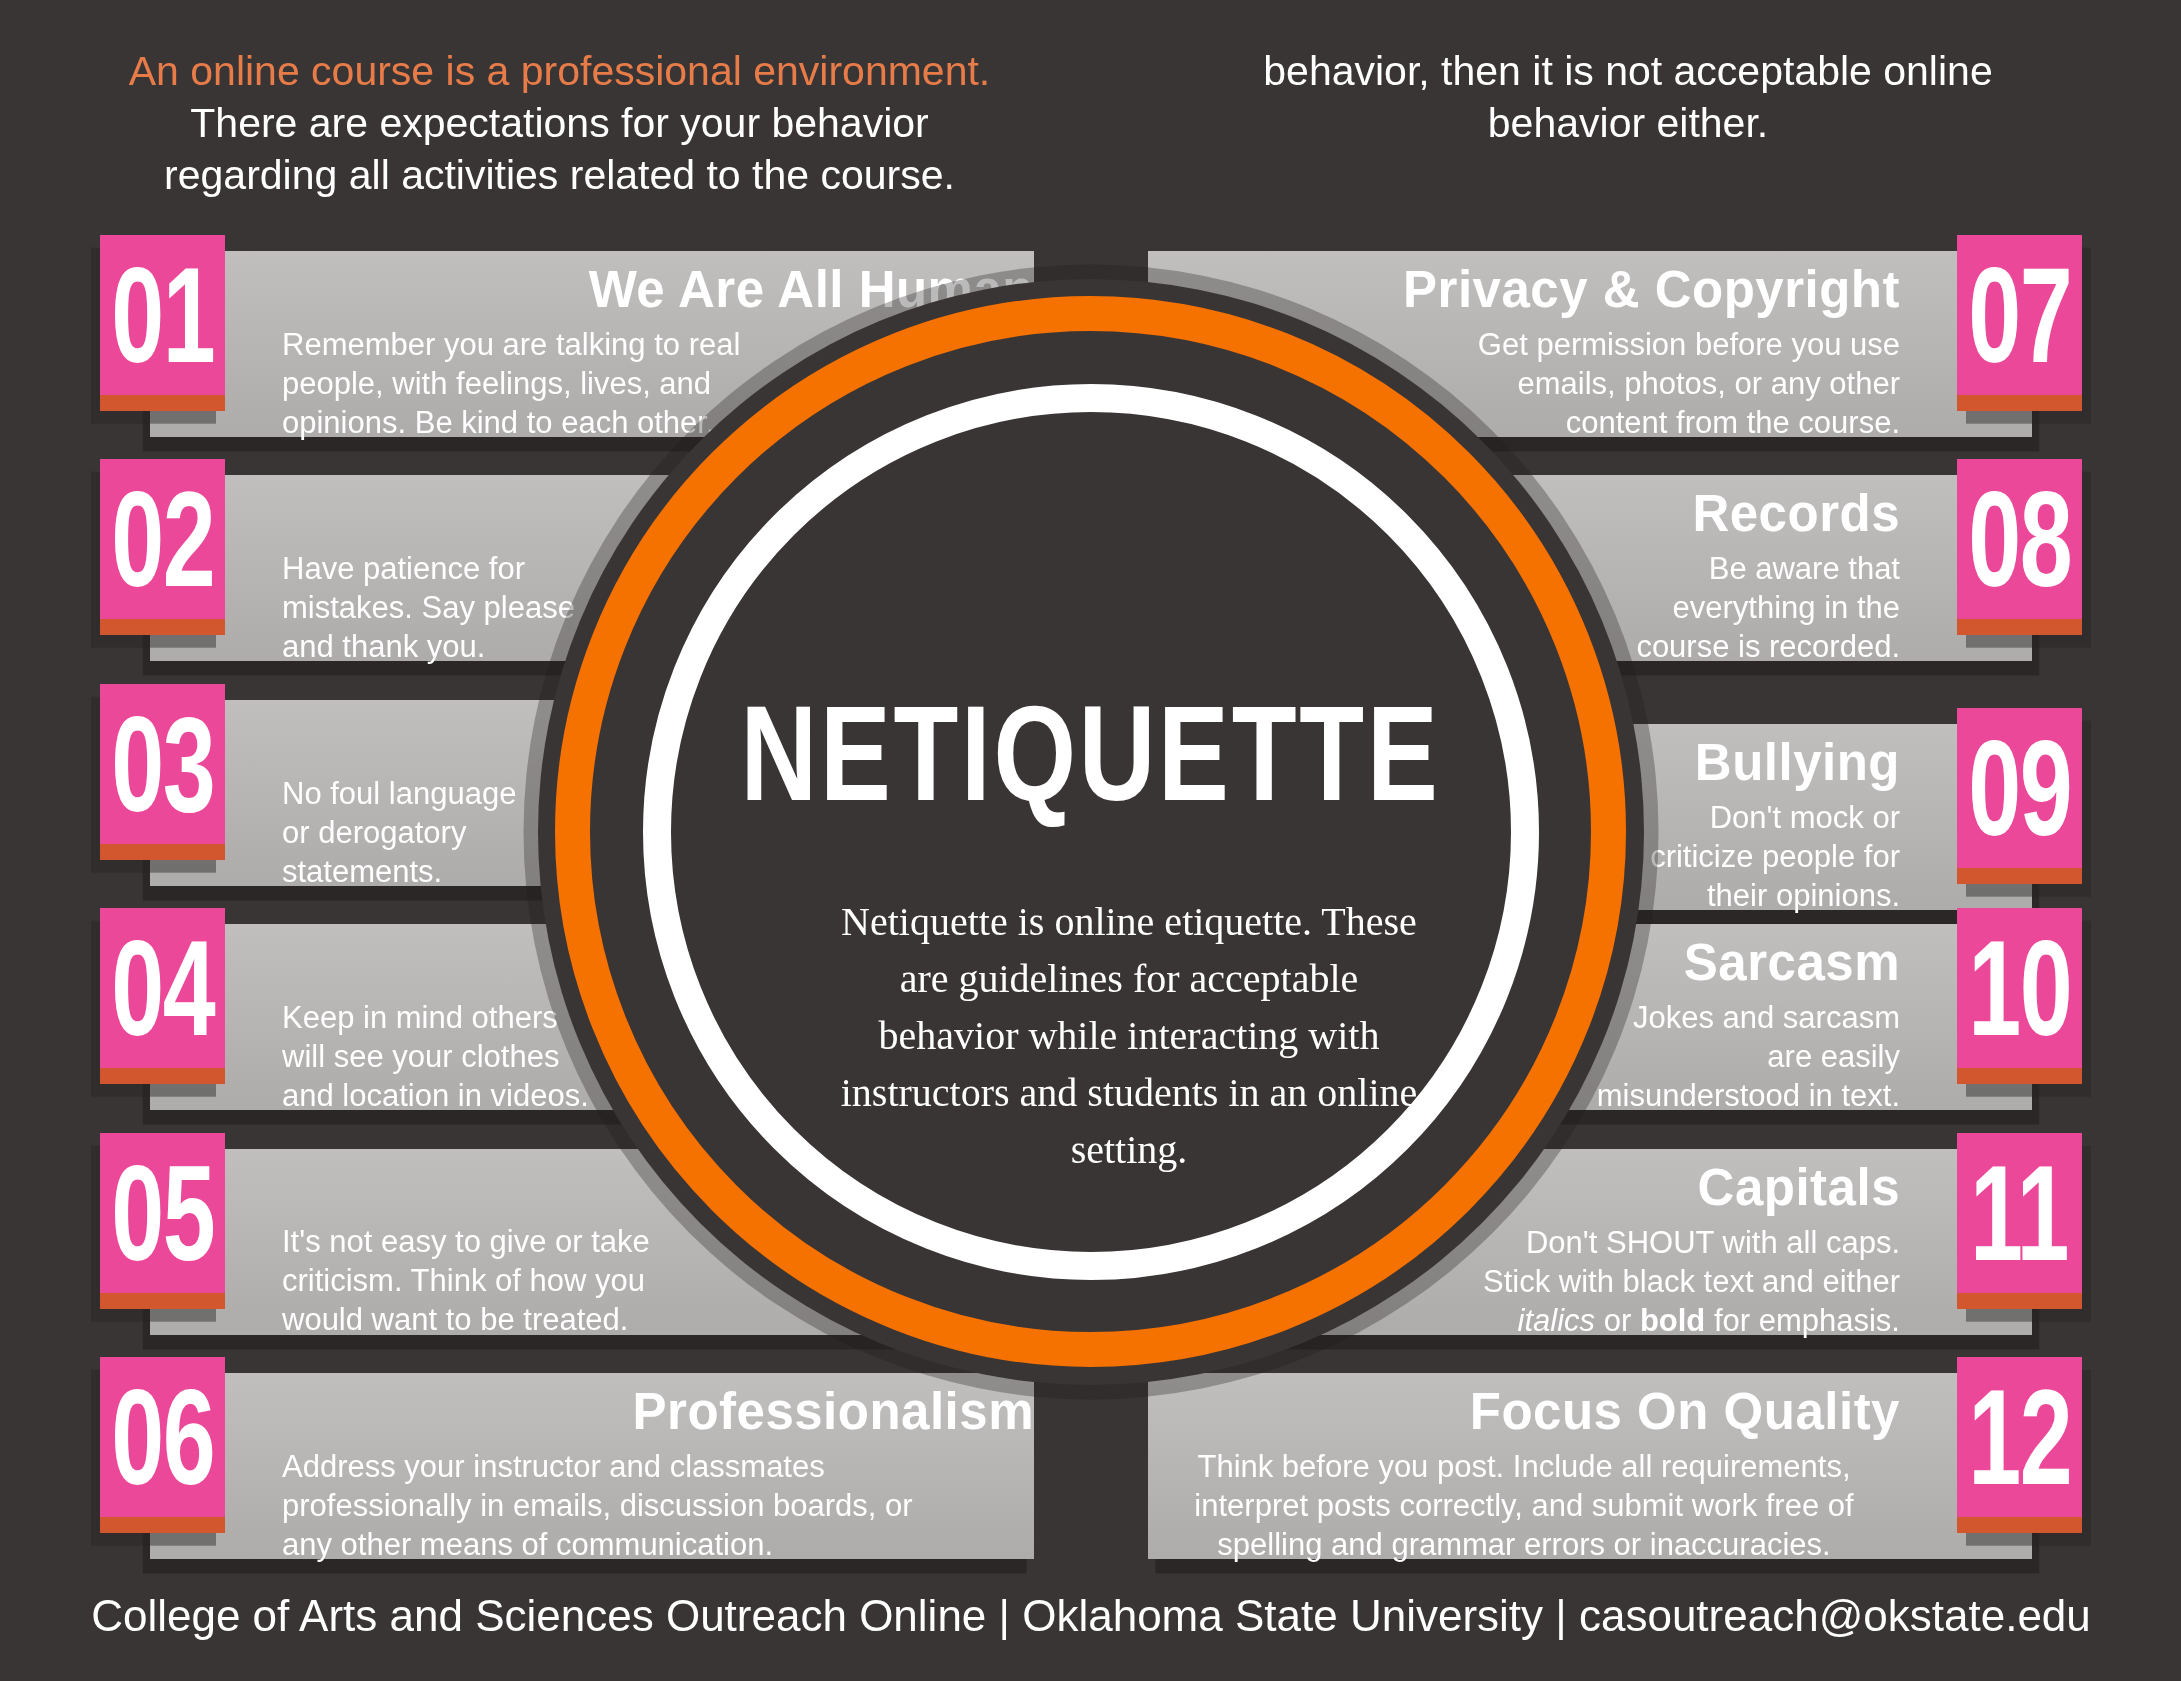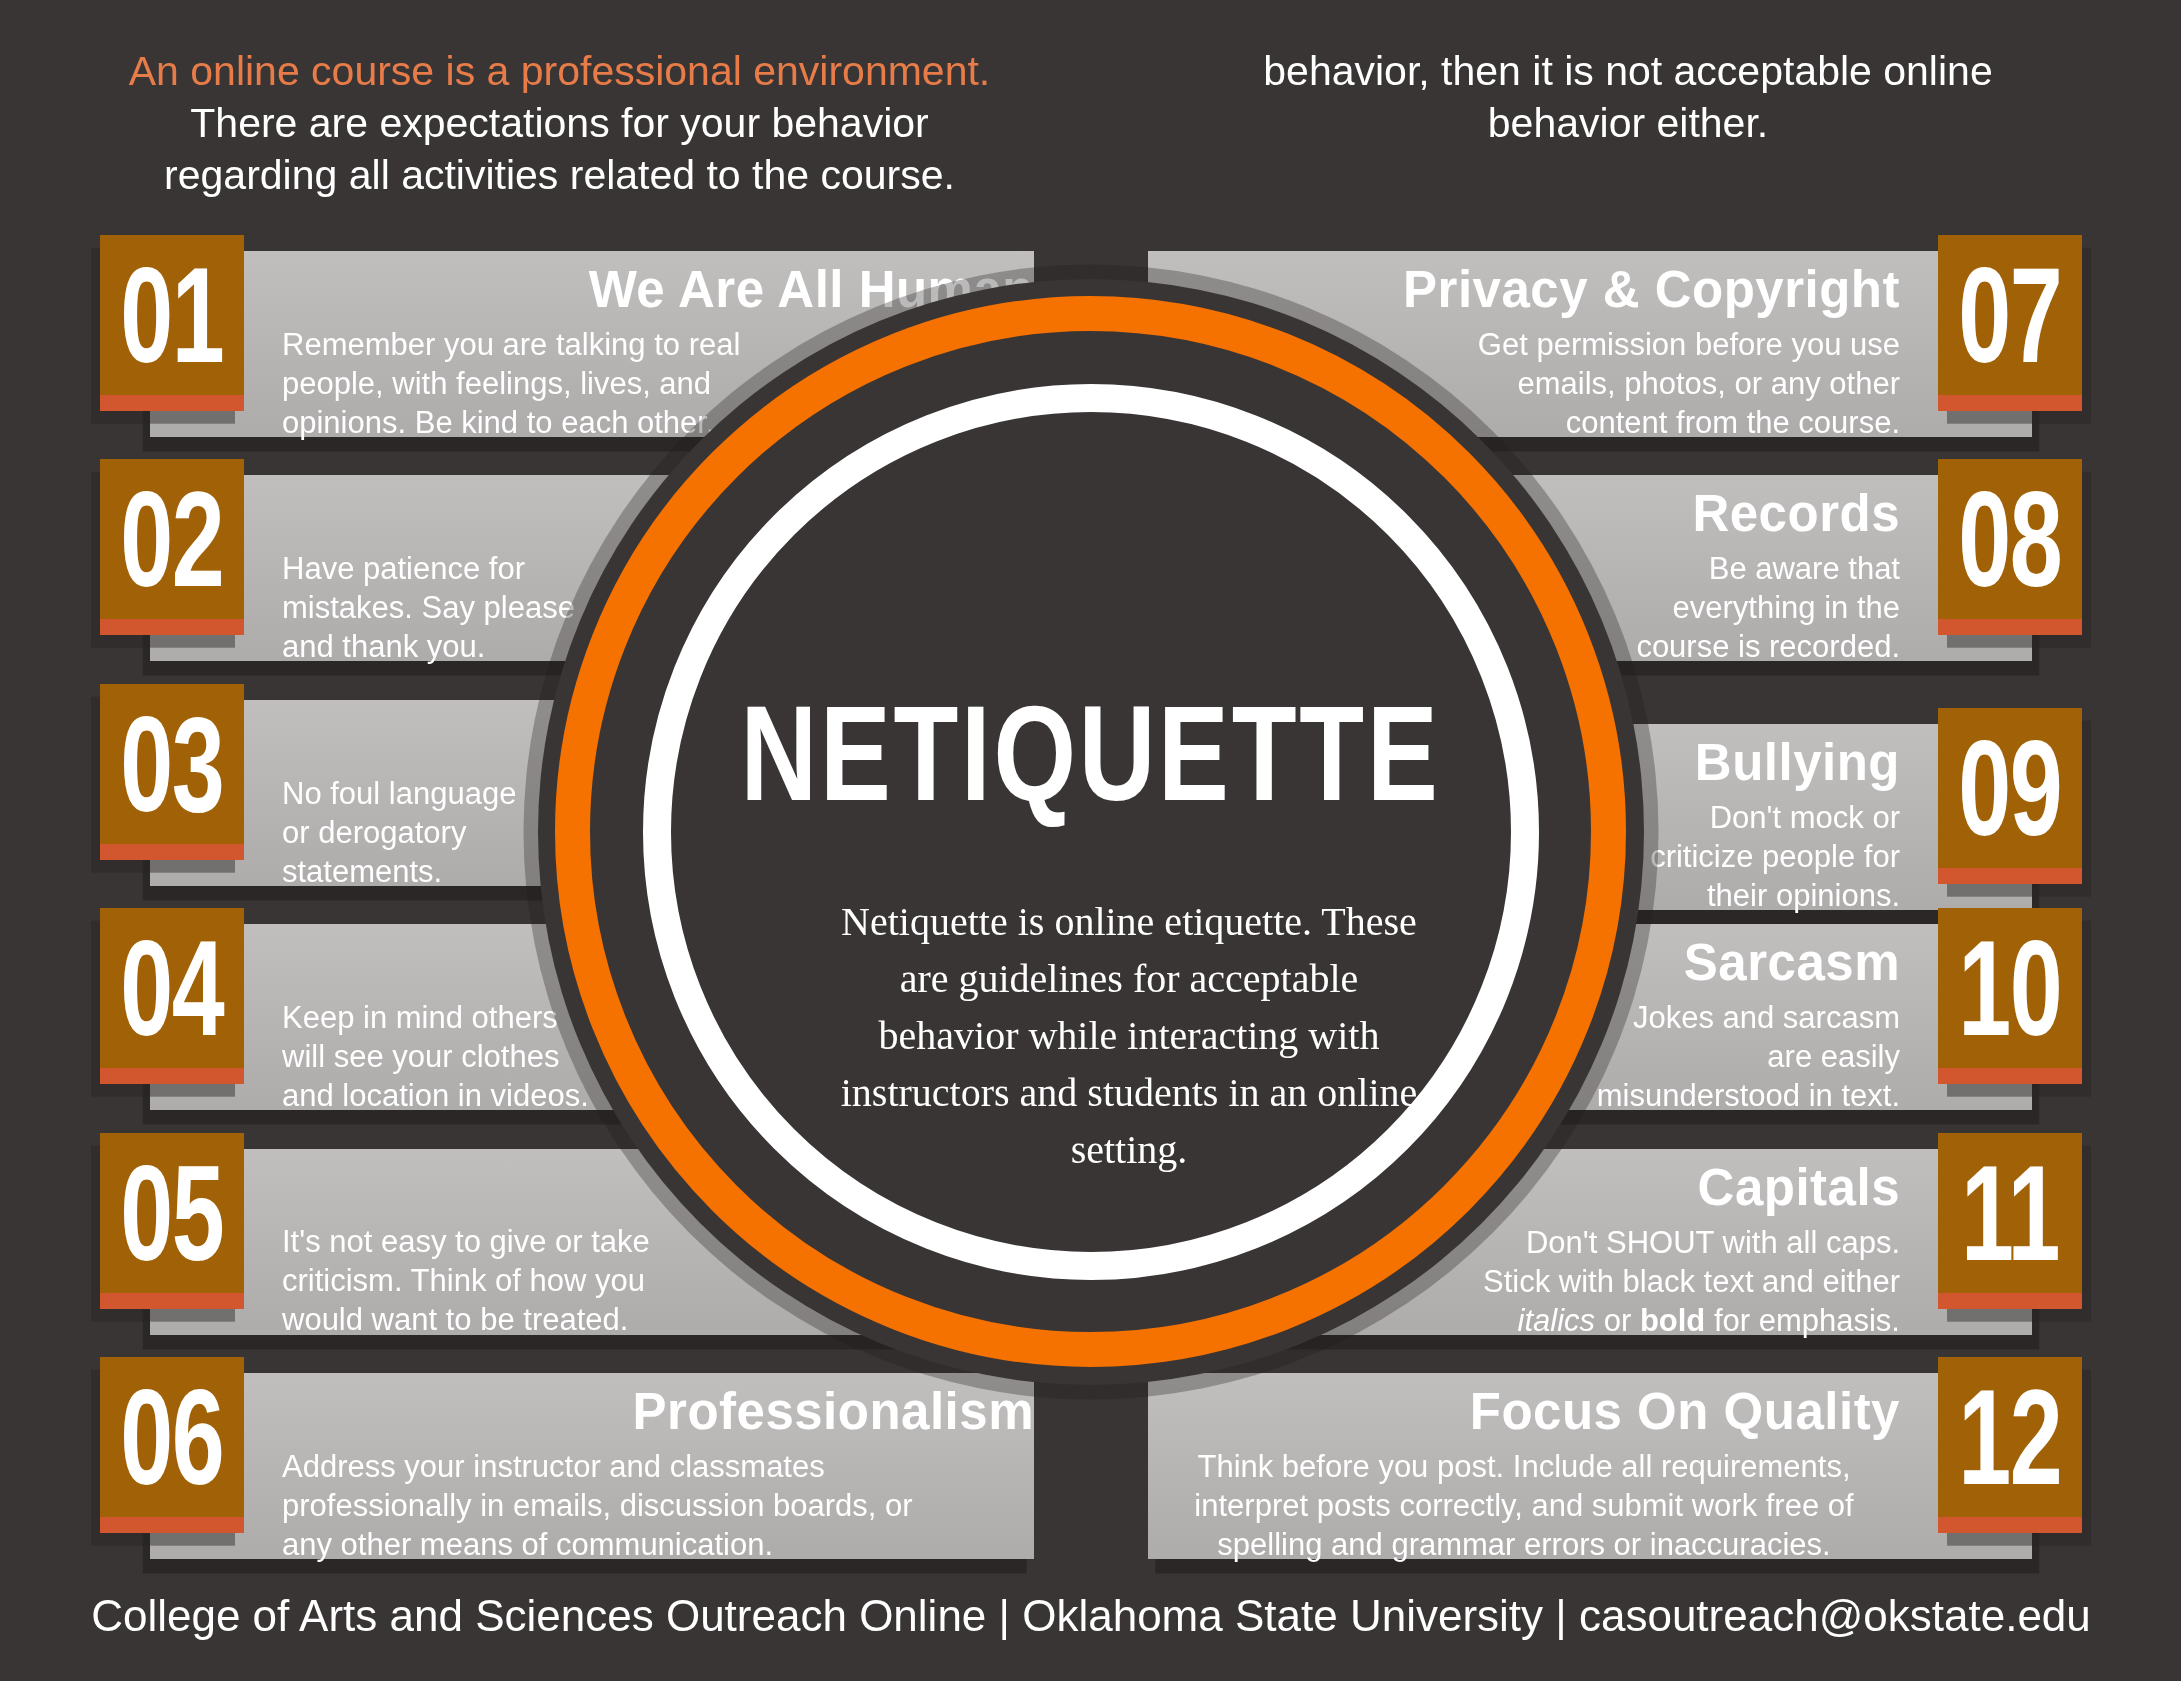--- a/index.html
+++ b/index.html
@@ -29,22 +29,22 @@
   .item-title{margin:0;font-size:51px;font-weight:700;line-height:56px;color:#fff;letter-spacing:0.5px;text-align:right;}
   .item-text{margin:7.3px 0 0 0;font-size:31px;line-height:39px;color:#fff;white-space:pre-line;}
   .item.right .item-text{margin-left:auto;}
   .item.left.r0 .item-text{max-width:495px;} .item.left.r1 .item-text{max-width:364px;}
   .item.left.r2 .item-text{max-width:327px;} .item.left.r3 .item-text{max-width:364px;}
   .item.left.r4 .item-text{max-width:427px;margin-top:6px;} .item.left.r5 .item-text{max-width:755px;}
   .item.right.r0 .item-text{max-width:495px;} .item.right.r1 .item-text{max-width:327px;}
   .item.right.r2 .item-text{max-width:355px;} .item.right.r3 .item-text{max-width:382px;}
   .item.right.r4 .item-text{max-width:509px;} .item.right.r5 .item-text{max-width:964px;text-align:center;}
   .numbox{
-    position:absolute;top:0;width:144px;height:160px;
-    background:#a16207;border-bottom:16.4px solid #D2572F;
+    position:absolute;top:0;width:125px;height:160px;
+    background:#ec4899;border-bottom:16.4px solid #D2572F;
     display:flex;align-items:center;justify-content:center;z-index:3;
   }
   .item.left  .numbox{left:100px;box-shadow:-9px 12.7px 0 rgba(40,36,36,0.45);}
   .item.right .numbox{right:100px;box-shadow:9px 12.7px 0 rgba(40,36,36,0.45);}
   .num{
     font-size:136px;font-weight:700;color:#fff;line-height:136px;
     display:inline-block;transform:scaleX(0.70);letter-spacing:-1.8px;
   }
   
   .disc{

